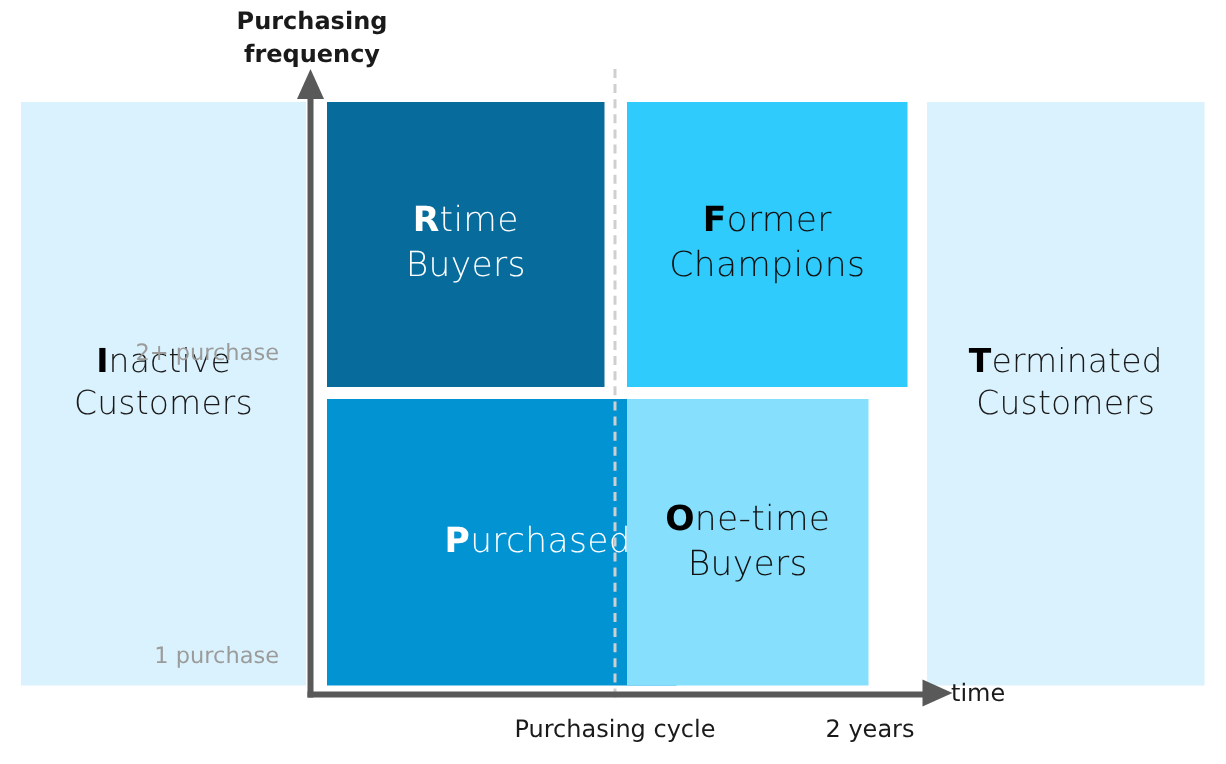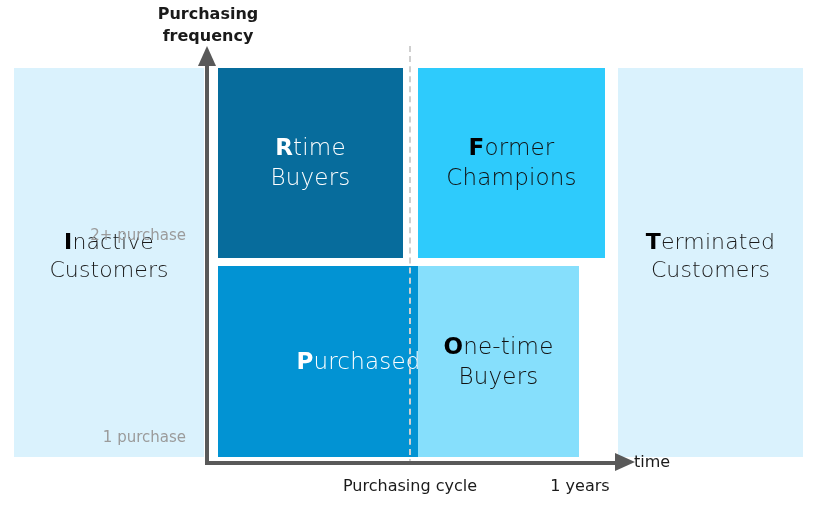--- a/index.html
+++ b/index.html
@@ -243,15 +243,15 @@
   <div id="axis-y-arrow"></div>
   <div id="axis-x-line"></div>
   <div id="axis-x-arrow"></div>
 
   <div id="axis-y-title">
     <span>Purchasing</span><br>
     <span>frequency</span>
   </div>
   <div id="axis-x-title">time</div>
   <div id="caption-cycle">Purchasing cycle</div>
-  <div id="caption-two-years">1 years</div>
+  <div id="caption-two-years">2 years</div>
 
 </div>
 
 </body></html>

